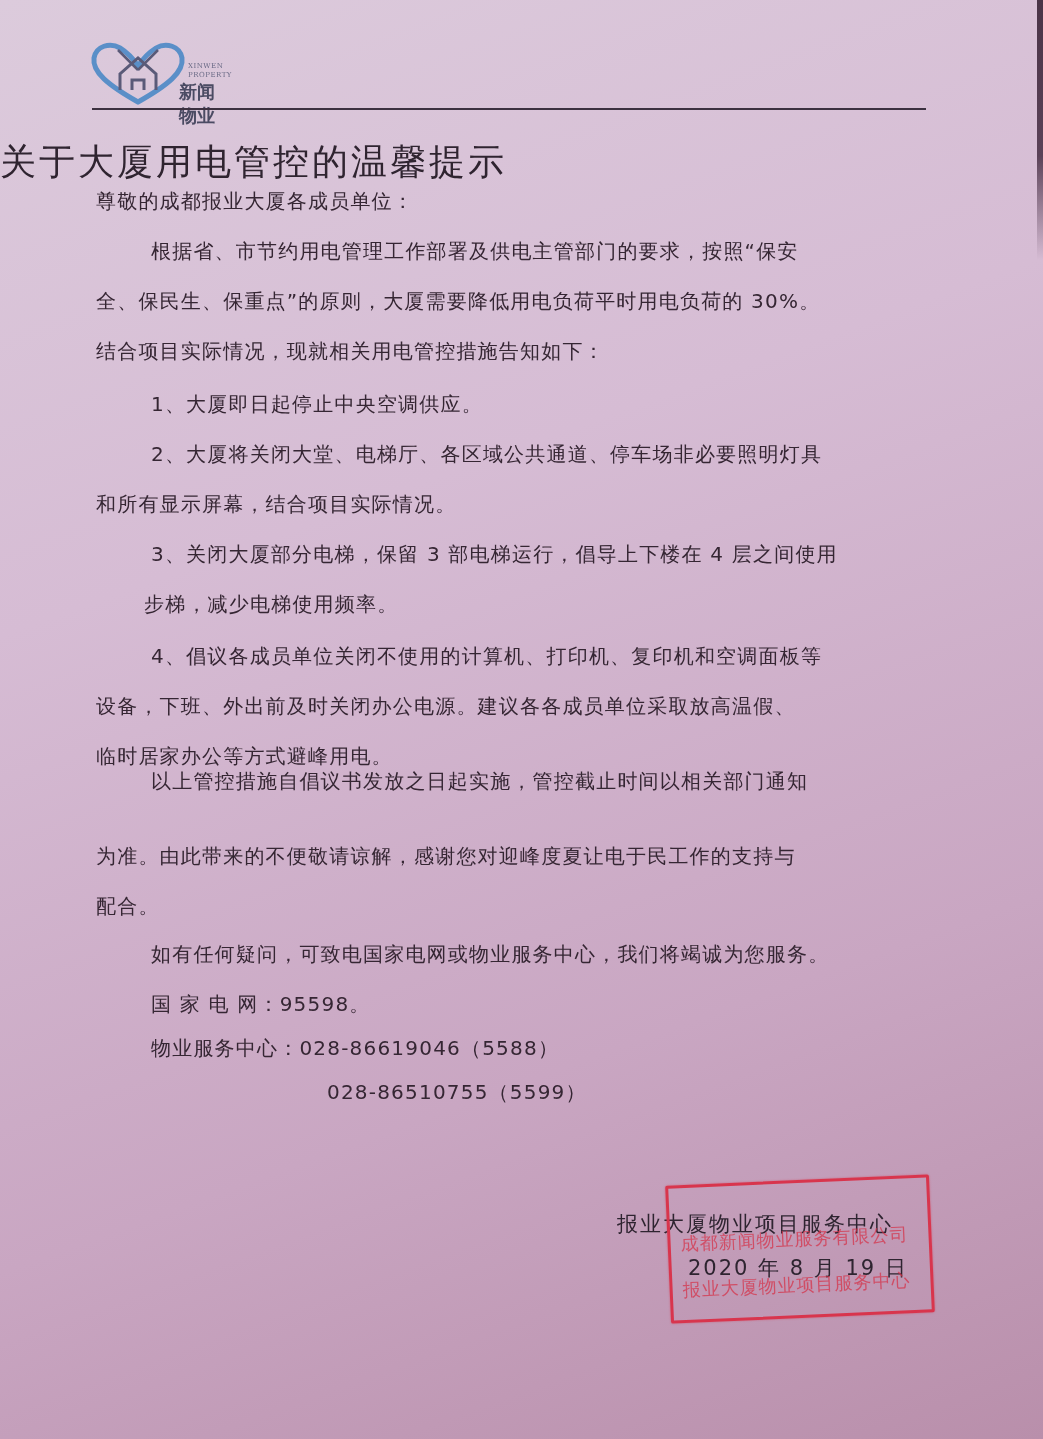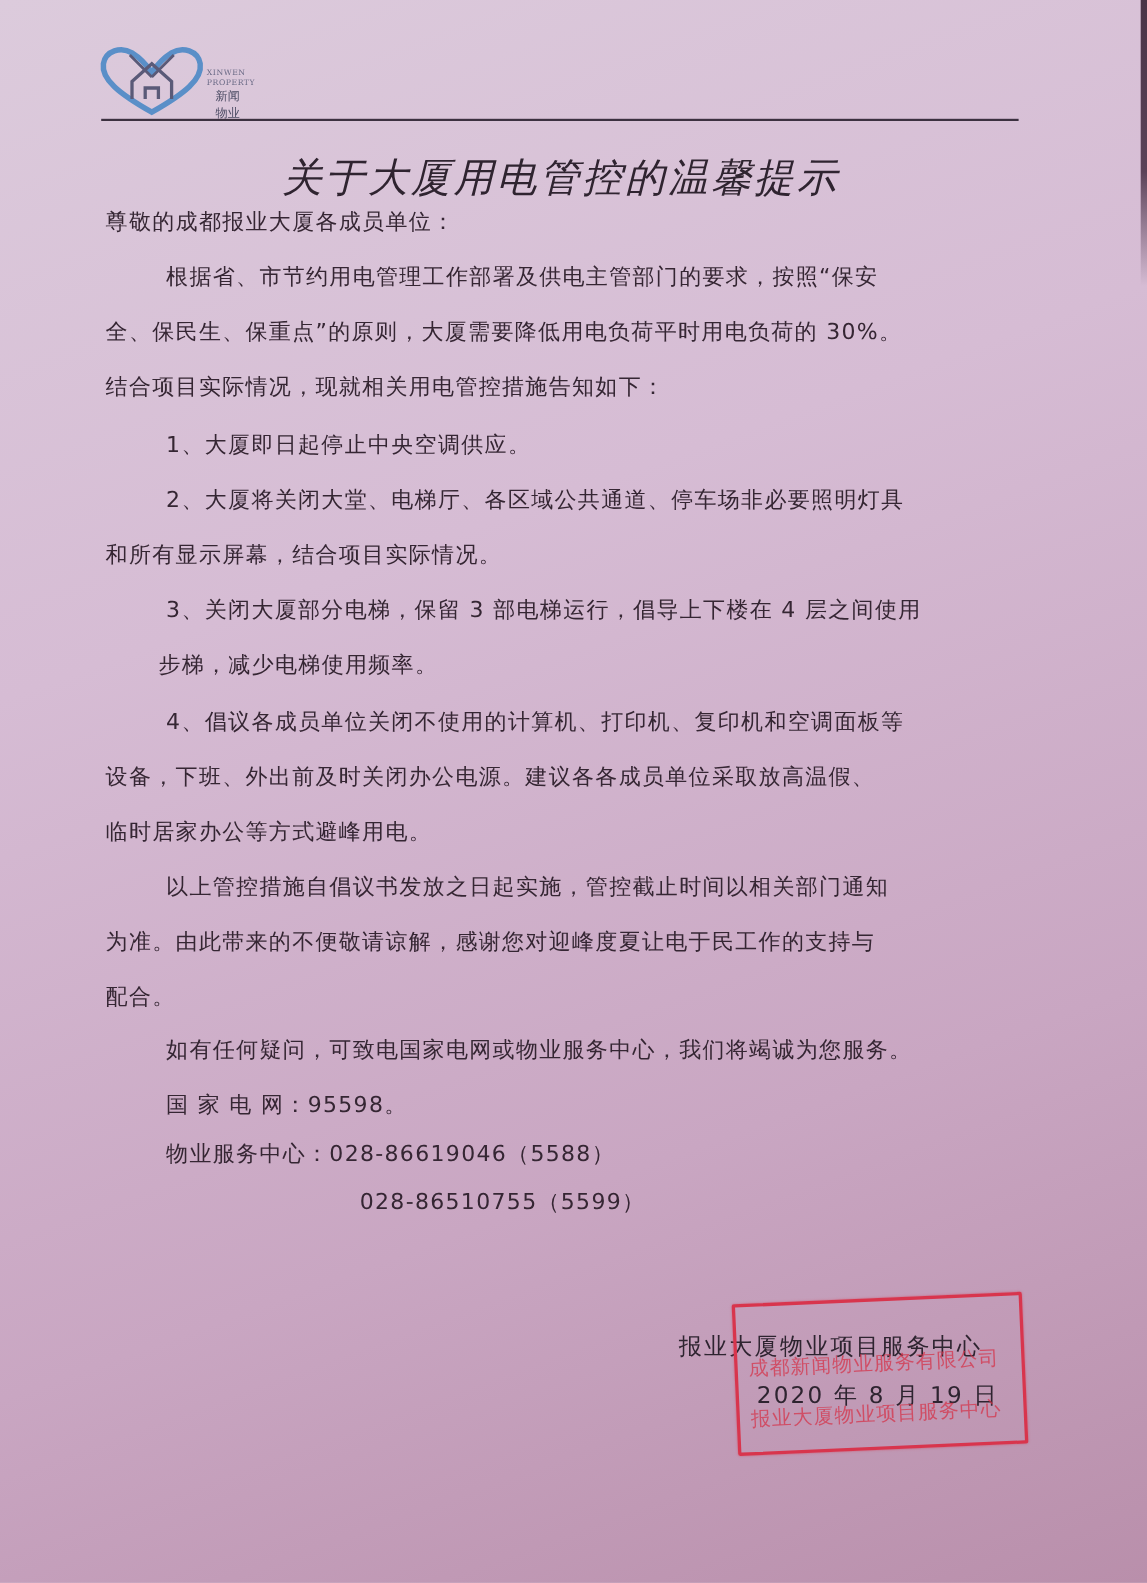--- a/index.html
+++ b/index.html
@@ -9,25 +9,25 @@
       font-family: "DejaVu Sans", "Liberation Sans", sans-serif;
       color: #352633;
     }
     .edge-shadow {
       position: absolute; right: 0; top: 0; width: 6px; height: 260px;
       background: linear-gradient(180deg, #4a3447 0%, #5b4258 60%, rgba(90,66,88,0) 100%);
     }
     .logo { position: absolute; left: 88px; top: 40px; width: 140px; height: 66px; }
     .logo svg { position: absolute; left: 0; top: 0; }
     .logo-en { position: absolute; left: 100px; top: 22px; font-family: "DejaVu Serif", serif; font-size: 7px; line-height: 9px; color: #6a6a86; letter-spacing: 0.5px; }
-    .logo-cn { position: absolute; left: 108px; top: 40px; font-size: 11px; font-weight: normal; color: #4b4b63; }
+    .logo-cn { position: absolute; left: 91px; top: 40px; font-size: 18px; font-weight: bold; color: #4b4b63; }
     .header-rule { position: absolute; left: 92px; top: 108px; width: 834px; height: 2px; background: #3c3140; }
     .title {
-      position: absolute; left: 0; width: 1020px; top: 114px; text-align: center;
-      font-size: 36px; letter-spacing: 3px; color: #2f2430; font-weight: normal; font-style: italic;
+      position: absolute; left: 0; width: 1020px; top: 114px; text-align: left;
+      font-size: 36px; letter-spacing: 3px; color: #2f2430; font-weight: normal;
     }
     .body-text { position: absolute; left: 96px; width: 836px; font-size: 20px; line-height: 50px; letter-spacing: 1.2px; }
     .line { position: absolute; white-space: nowrap; }
     .ind { left: 55px; }
     .stamp {
       position: absolute; left: 668px; top: 1180px; width: 258px; height: 132px;
       border: 3px solid #d8354d; transform: rotate(-2.5deg); border-radius: 2px;
       box-shadow: 0 0 2px rgba(216,53,77,0.6);
     }
     .stamp-line { position: absolute; left: 10px; width: 240px; color: rgba(214,48,70,0.72); font-size: 18px; letter-spacing: 1px; white-space: nowrap; overflow: hidden; }
@@ -63,21 +63,21 @@
   <div class="line" style="top:100px; left:0;">全、保民生、保重点”的原则，大厦需要降低用电负荷平时用电负荷的 30%。</div>
   <div class="line" style="top:150px; left:0;">结合项目实际情况，现就相关用电管控措施告知如下：</div>
   <div class="line ind" style="top:203px;">1、大厦即日起停止中央空调供应。</div>
   <div class="line ind" style="top:253px;">2、大厦将关闭大堂、电梯厅、各区域公共通道、停车场非必要照明灯具</div>
   <div class="line" style="top:303px; left:0;">和所有显示屏幕，结合项目实际情况。</div>
   <div class="line ind" style="top:353px;">3、关闭大厦部分电梯，保留 3 部电梯运行，倡导上下楼在 4 层之间使用</div>
   <div class="line" style="top:403px; left:0;margin-left:48px;">步梯，减少电梯使用频率。</div>
   <div class="line ind" style="top:455px;">4、倡议各成员单位关闭不使用的计算机、打印机、复印机和空调面板等</div>
   <div class="line" style="top:505px; left:0;">设备，下班、外出前及时关闭办公电源。建议各各成员单位采取放高温假、</div>
   <div class="line" style="top:555px; left:0;">临时居家办公等方式避峰用电。</div>
-  <div class="line ind" style="top:605px;">以上管控措施自倡议书发放之日起实施，管控截止时间以相关部门通知</div>
+  <div class="line ind" style="top:580px;">以上管控措施自倡议书发放之日起实施，管控截止时间以相关部门通知</div>
   <div class="line" style="top:655px; left:0;">为准。由此带来的不便敬请谅解，感谢您对迎峰度夏让电于民工作的支持与</div>
   <div class="line" style="top:705px; left:0;">配合。</div>
   <div class="line ind" style="top:753px;text-align:right;">如有任何疑问，可致电国家电网或物业服务中心，我们将竭诚为您服务。</div>
   <div class="line ind" style="top:803px;">
     <span>国 家  电 网：</span><span>95598。</span>
   </div>
   <div class="line ind" style="top:847px;">
     <span>物业服务中心：</span><span>028-86619046（5588）</span>
   </div>
   <div class="line" style="top:891px; left:231px;">028-86510755（5599）</div>

